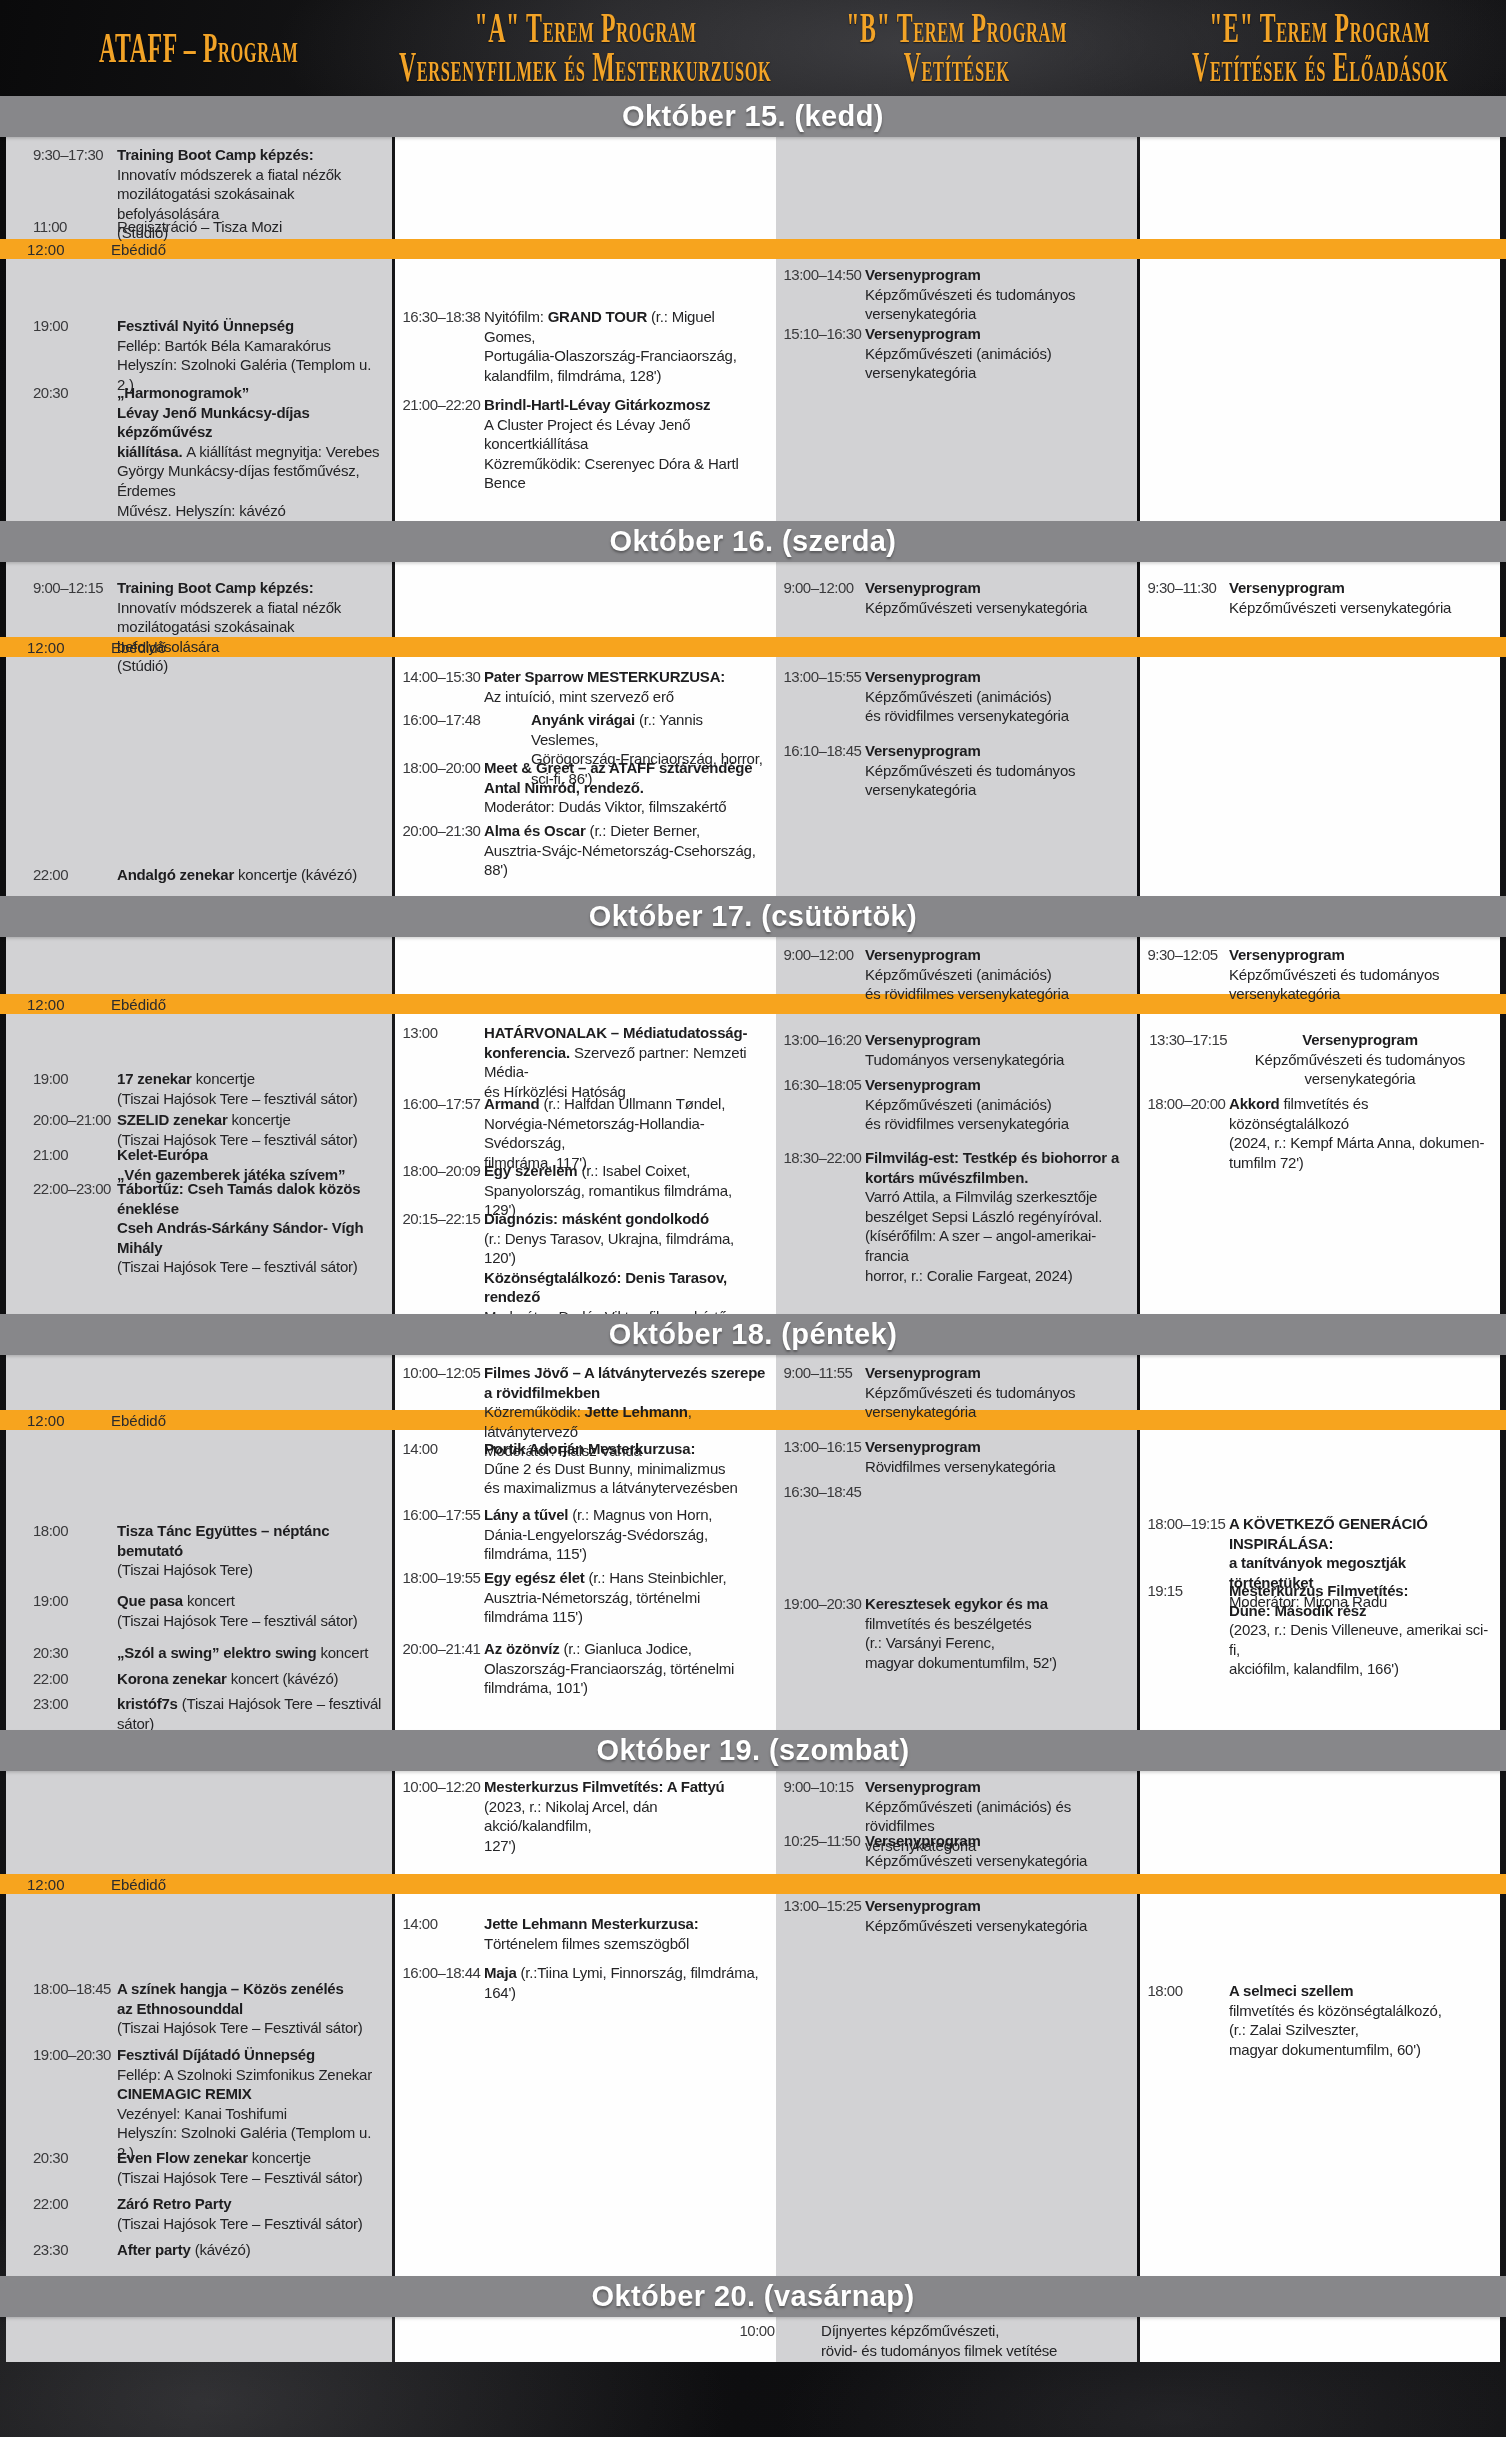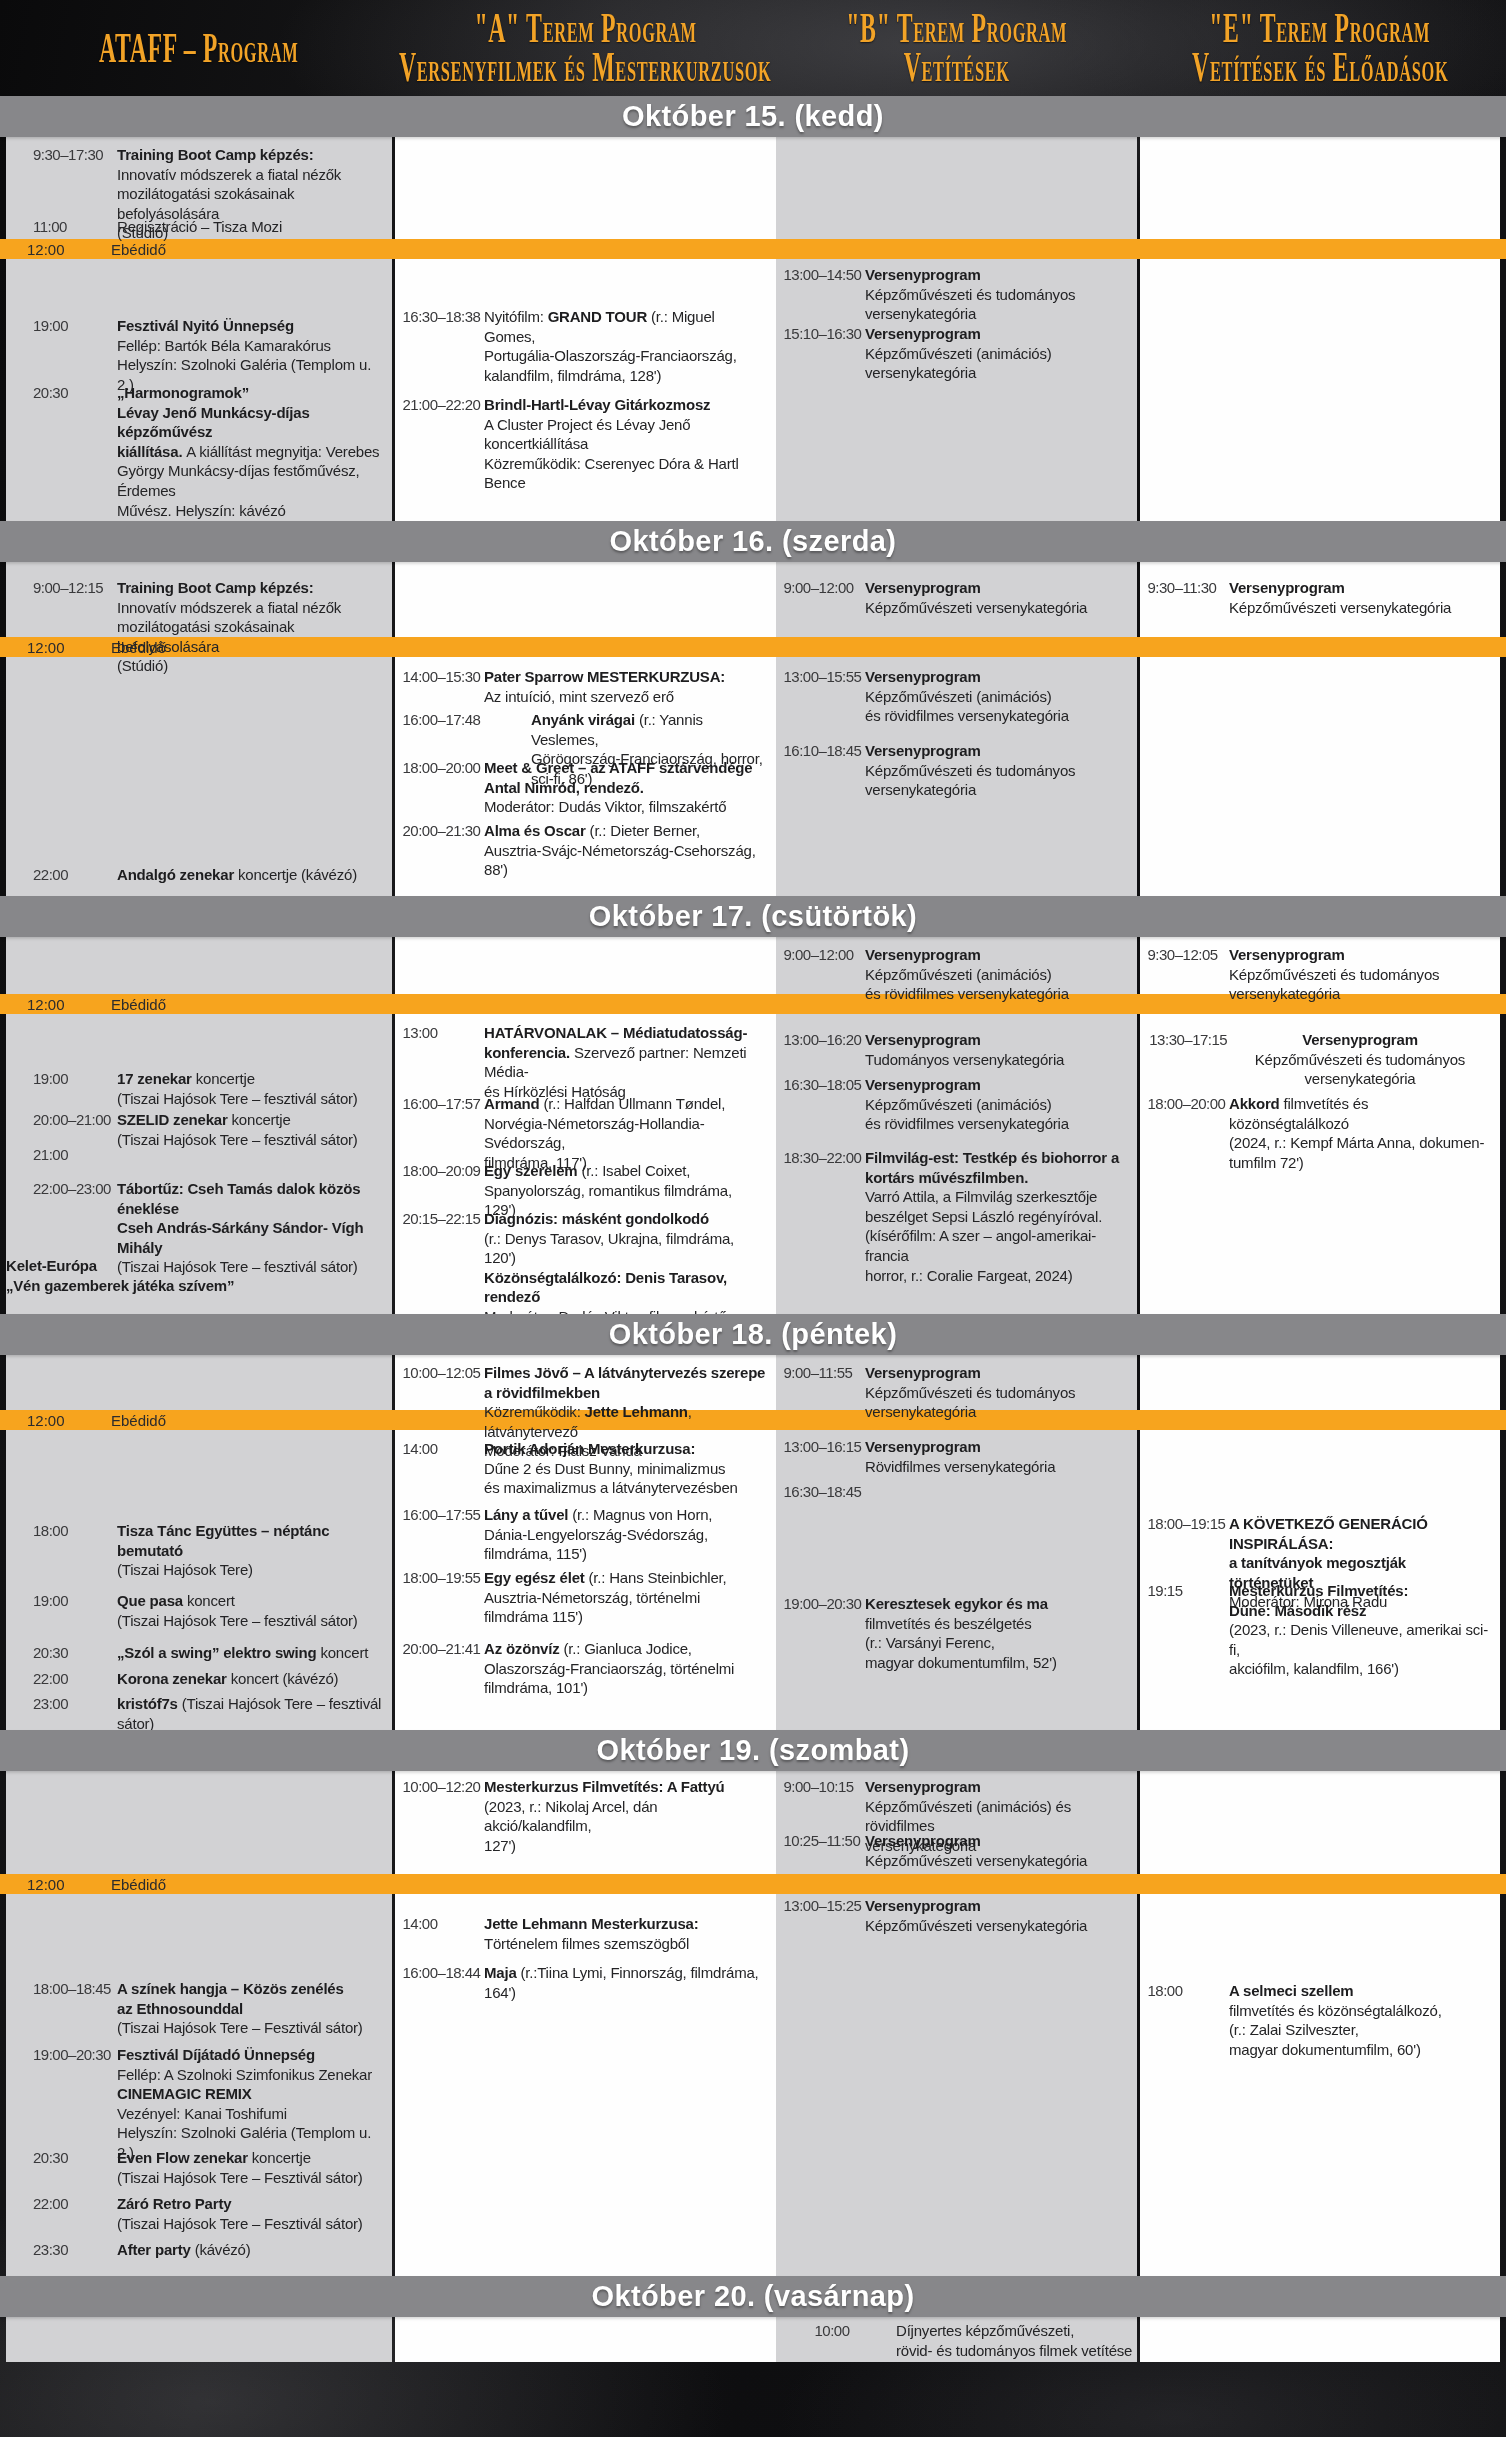--- a/index.html
+++ b/index.html
@@ -178,21 +178,21 @@
       <div class="event first-col" style="left: 6px; top: 1069px; width: 386px;">
         <div class="time">19:00</div>
         <div class="desc"><span class="b">17 zenekar </span><span>koncertje
 (Tiszai Hajósok Tere – fesztivál sátor)</span></div>
       </div>
       <div class="event first-col" style="left: 6px; top: 1110px; width: 386px;">
         <div class="time">20:00–21:00</div>
         <div class="desc"><span class="b">SZELID zenekar </span><span>koncertje
 (Tiszai Hajósok Tere – fesztivál sátor)</span></div>
       </div>
-      <div class="event first-col" style="left: 6px; top: 1145px; width: 386px; flex-direction: column;">
+      <div class="event first-col" style="left: 6px; top: 1145px; width: 386px;">
         <div class="time">21:00</div>
         <div class="desc"><span class="b">Kelet-Európa
 „Vén gazemberek játéka szívem”</span></div>
       </div>
       <div class="event first-col" style="left: 6px; top: 1179px; width: 386px;">
         <div class="time">22:00–23:00</div>
         <div class="desc"><span class="b">Tábortűz: Cseh Tamás dalok közös éneklése
 Cseh András-Sárkány Sándor- Vígh Mihály
 </span><span>(Tiszai Hajósok Tere – fesztivál sátor)</span></div>
       </div>
@@ -427,21 +427,21 @@
       <div class="event" style="left: 1140px; top: 1981px; width: 360px;">
         <div class="time">18:00</div>
         <div class="desc"><span class="b">A selmeci szellem
 </span><span>filmvetítés és közönségtalálkozó,
 (r.: Zalai Szilveszter,
 magyar dokumentumfilm, 60')</span></div>
       </div>
       <div class="day-band" style="top: 2276px;">
         <span>Október 20. (vasárnap)</span>
       </div>
-      <div class="event" style="left: 807px; top: 2321px; width: 361px;">
+      <div class="event" style="left: 732px; top: 2321px; width: 361px;">
         <div class="time">10:00</div>
         <div class="desc"><span>Díjnyertes képzőművészeti,
 rövid- és tudományos filmek vetítése</span></div>
       </div>
     </div>
   <div class="header-row">
       <div class="room-title" style="left: 6px; width: 386px;">
         <div class="room-title-line">ATAFF – Program</div>
       </div>
       <div class="room-title" style="left: 395px; width: 381px;">

